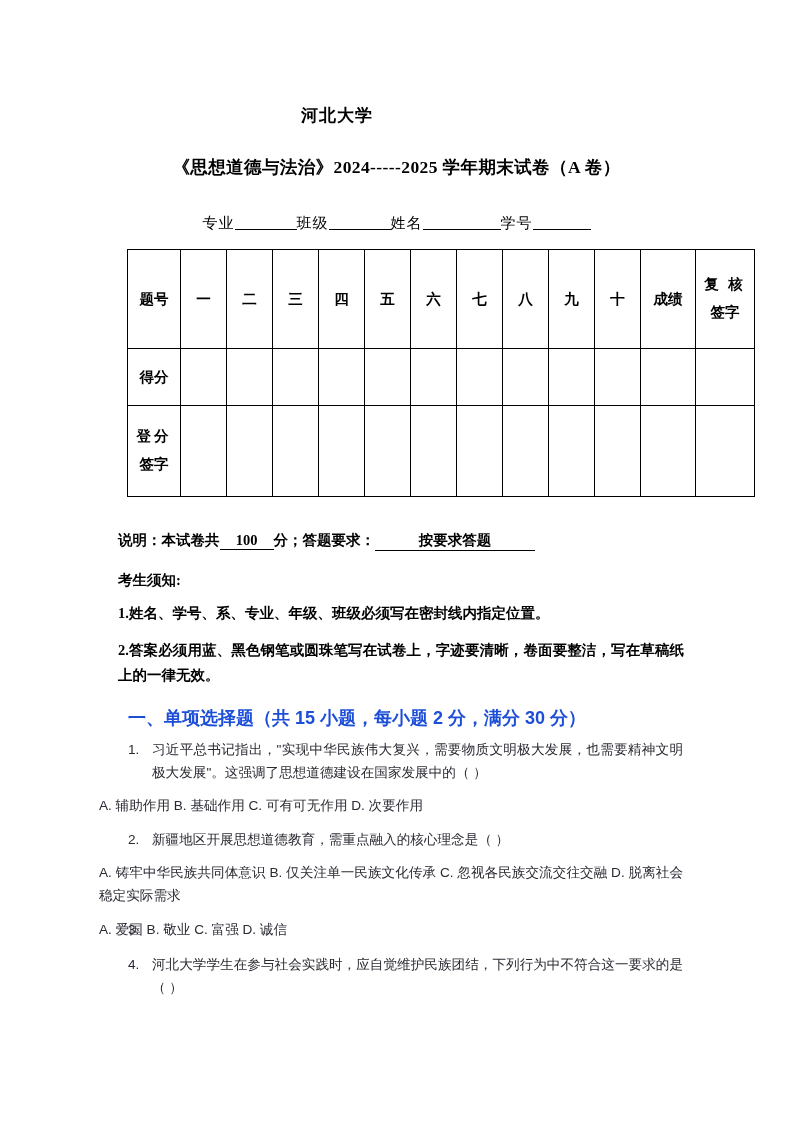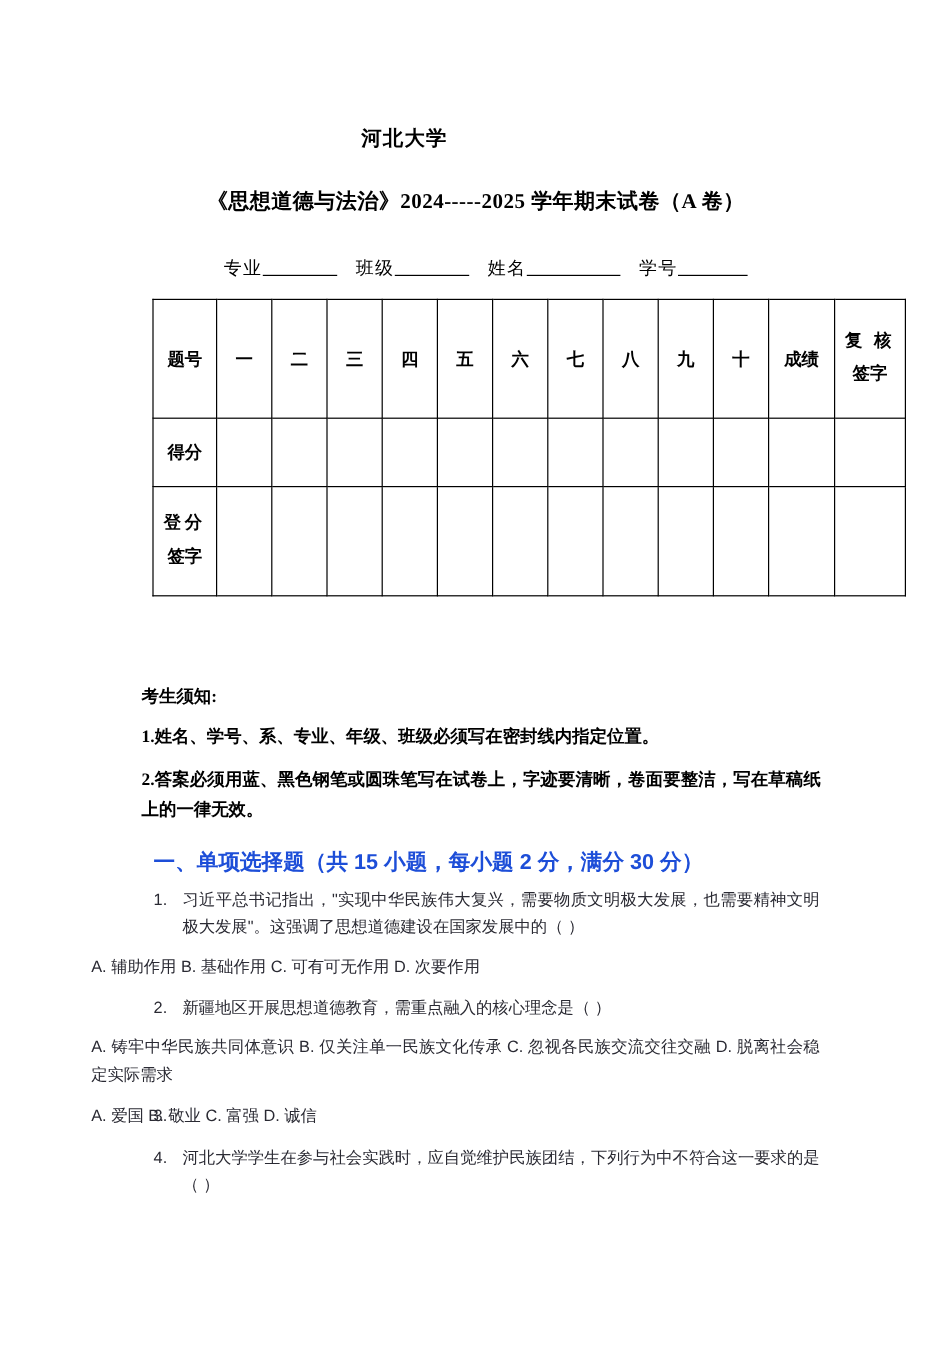--- a/index.html
+++ b/index.html
@@ -52,21 +52,21 @@
   .info-line {
     position: absolute;
     top: 214px;
     left: 0;
     width: 793px;
     text-align: center;
     font-family: "Liberation Serif", "DejaVu Serif", serif;
     font-size: 15px;
     white-space: nowrap;
   }
-  .info-line .lbl { letter-spacing: 1px; margin-left: 16px; }
+  .info-line .lbl { letter-spacing: 1px; }
   .blank {
     display: inline-block;
     border-bottom: 1.4px solid #000;
     vertical-align: -2px;
     height: 15px;
   }
   .b-major { width: 62px; }
   .b-class { width: 62px; }
   .b-name  { width: 78px; }
   .b-id    { width: 58px; }
@@ -186,21 +186,21 @@
   .q-num {
     position: absolute;
     left: 128px;
     top: 0;
     width: 20px;
     text-align: left;
     font-size: 13.6px;
     line-height: 1.72;
   }
   .q-opts {
-    padding-left: 76px;
+    padding-left: 99px;
     padding-right: 110px;
     font-size: 13.6px;
     line-height: 1.72;
     text-align: justify;
     margin-top: 9px;
   }
   .q-block + .q-block { margin-top: 11px; }
 </style>
 </head>
 <body>
@@ -264,20 +264,23 @@
         <td></td>
         <td></td>
         <td></td>
         <td></td>
         <td></td>
         <td></td>
       </tr>
     </tbody>
   </table>
 
+  <div class="note-desc">
+    <span>说明：本试卷共</span><span class="u-score">100</span><span>分；答题要求：</span><span class="u-req">按要求答题</span>
+  </div>
 
   <div class="note-heading">考生须知:</div>
 
   <div class="note-1">1.姓名、学号、系、专业、年级、班级必须写在密封线内指定位置。</div>
 
   <div class="note-2">2.答案必须用蓝、黑色钢笔或圆珠笔写在试卷上，字迹要清晰，卷面要整洁，写在草稿纸上的一律无效。</div>
 
   <div class="section-heading">一、单项选择题（共 15 小题，每小题 2 分，满分 30 分）</div>
 
   <div class="questions">

